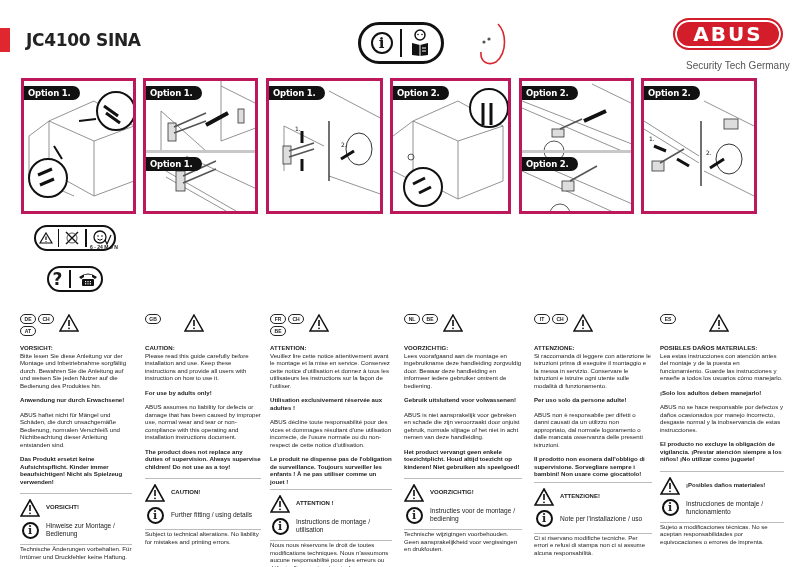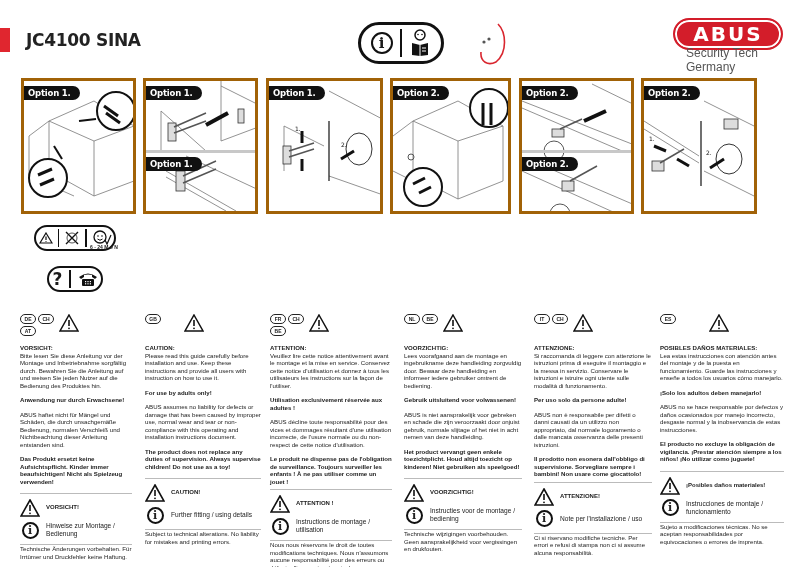--- a/index.html
+++ b/index.html
@@ -12,23 +12,23 @@
   .pictogram-top { position: absolute; left: 358px; top: 22px; width: 86px; height: 42px; border: 3px solid #111; border-radius: 21px; display: flex; align-items: center; justify-content: space-around; padding: 0 6px; }
   .pictogram-top .sep { width: 2px; height: 28px; background: #111; }
   .info-glyph { width: 22px; height: 22px; border: 2px solid #111; border-radius: 50%; font-family: "DejaVu Serif", serif; font-weight: bold; font-size: 15px; line-height: 18px; text-align: center; }
   .reader-glyph { width: 22px; height: 28px; position: relative; }
 
   .junior-care { position: absolute; left: 478px; top: 22px; width: 170px; height: 42px; }
   .junior-care .jc-text { position: absolute; left: 26px; top: 6px; font-family: "DejaVu Sans", sans-serif; font-size: 26px; color: #6f6f6f; letter-spacing: -0.5px; }
 
   .abus-logo { position: absolute; left: 673px; top: 18px; width: 110px; height: 32px; background: #d31d2a; border-radius: 16px; display: flex; align-items: center; justify-content: center; border: 2px solid #d31d2a; box-shadow: inset 0 0 0 2px #fff; }
   .abus-logo span { font-family: "DejaVu Sans", sans-serif; font-weight: bold; font-size: 20px; color: #fff; letter-spacing: 2px; }
-  .abus-tag { position: absolute; left: 686px; top: 46px; font-size: 12px; color: #555; }
-
-  .panel { position: absolute; border: 3px solid #a16207; background: #fff; overflow: hidden; }
+  .abus-tag { position: absolute; left: 686px; top: 60px; font-size: 10px; color: #555; }
+
+  .panel { position: absolute; border: 3px solid #be185d; background: #fff; overflow: hidden; }
   .opt { position: absolute; background: #111; color: #fff; font-family: "DejaVu Sans", sans-serif; font-weight: bold; font-size: 8.5px; padding: 2px 10px 2px 4px; border-radius: 0 8px 8px 0; letter-spacing: -0.2px; }
   .panel svg { position: absolute; left: 0; top: 0; }
   .hdiv { position: absolute; left: 0; right: 0; height: 3px; background: #c8c8c8; }
 
   .pict-warn { position: absolute; left: 34px; top: 225px; width: 82px; height: 26px; border: 2.5px solid #111; border-radius: 13px; display: flex; align-items: center; justify-content: space-around; }
   .pict-warn .sep { width: 1.5px; height: 18px; background: #111; }
   .pict-help { position: absolute; left: 47px; top: 266px; width: 56px; height: 26px; border: 2.5px solid #111; border-radius: 13px; display: flex; align-items: center; justify-content: space-around; }
   .pict-help .sep { width: 1.5px; height: 18px; background: #111; }
   .q-glyph { font-family: "DejaVu Sans", sans-serif; font-weight: bold; font-size: 17px; }
   .age-label { position: absolute; left: 90px; top: 244px; font-size: 5px; font-weight: bold; }

